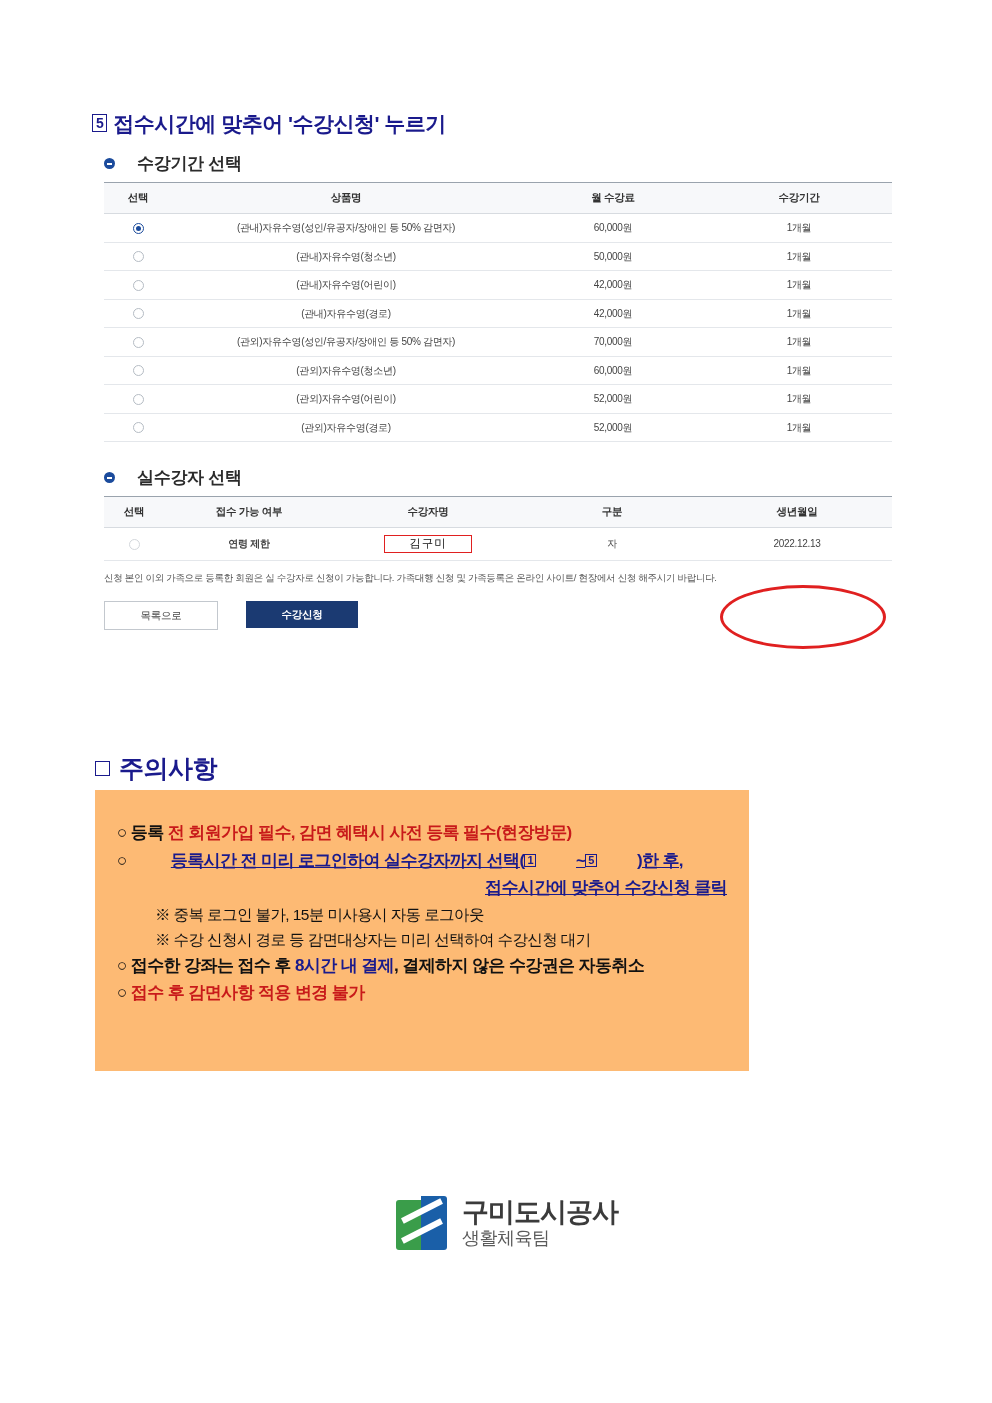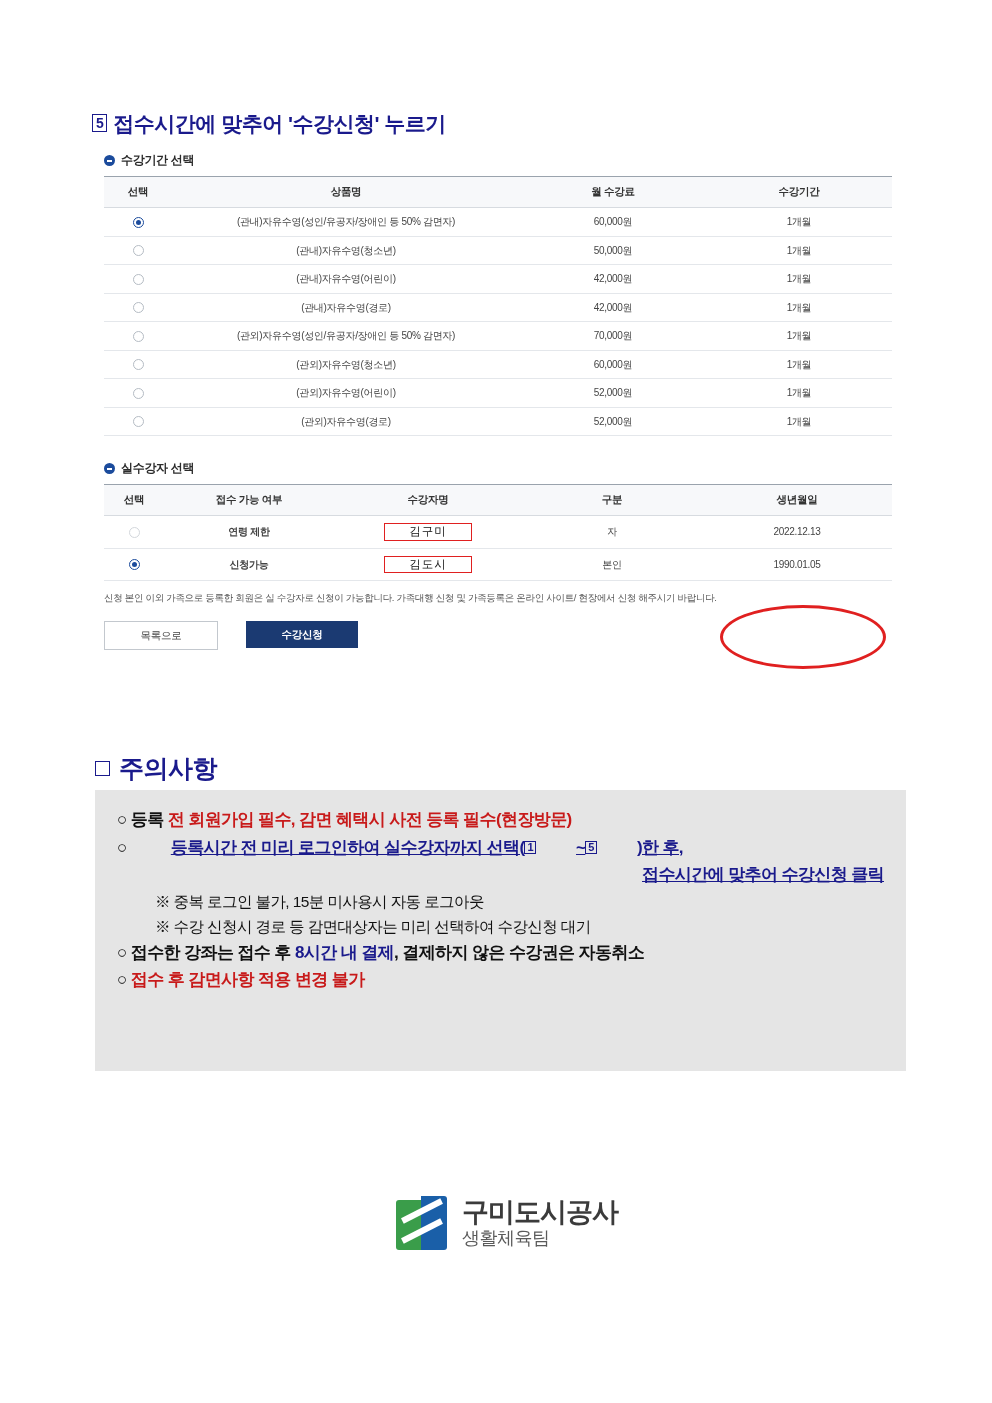--- a/index.html
+++ b/index.html
@@ -46,22 +46,22 @@
     width: 788px;
     height: 570px;
     background: #fff;
     font-size: 10px;
     color: #333;
   }
 
   .sect-title {
     display: flex;
     align-items: center;
-    gap: 6px;
-    font-size: 12px;
+    gap: 22px;
+    font-size: 17px;
     color: #2b2b2b;
     font-weight: bold;
     margin-bottom: 7px;
     letter-spacing: -0.3px;
   }
   .sect-title .bullet {
     width: 11px;
     height: 11px;
     border-radius: 50%;
     background: #1b4b9c;
@@ -209,25 +209,25 @@
     border: 1.6px solid #1a1a8c;
     margin-right: 9px;
     vertical-align: 1px;
   }
 
   
   .notice-box {
     position: absolute;
     left: 95px;
     top: 790px;
-    width: 811px;
+    width: 654px;
     height: 281px;
-    background: #e5e5e5;
+    background: #fdba74;
     box-sizing: border-box;
-    padding: 16px 22px;
+    padding: 29px 22px;
   }
   .nline {
     font-size: 17px;
     line-height: 1.62;
     letter-spacing: -0.6px;
     white-space: nowrap;
     font-weight: bold;
     color: #111;
   }
   .nline .mark { font-weight: bold; }
@@ -415,27 +415,20 @@
       </tr>
     </thead>
     <tbody>
       <tr>
         <td><span class="radio dim"></span></td>
         <td class="red-text">연령 제한</td>
         <td><span class="name-box">김구미</span></td>
         <td>자</td>
         <td>2022.12.13</td>
       </tr>
-      <tr>
-        <td><span class="radio on"></span></td>
-        <td class="red-text">신청가능</td>
-        <td><span class="name-box">김도시</span></td>
-        <td>본인</td>
-        <td>1990.01.05</td>
-      </tr>
     </tbody>
   </table>
 
   <div class="notice-small">신청 본인 이외 가족으로 등록한 회원은 실 수강자로 신청이 가능합니다. 가족대행 신청 및 가족등록은 온라인 사이트/ 현장에서 신청 해주시기 바랍니다.</div>
 
   <div class="btn-row">
     <div class="btn btn-list">목록으로</div>
     <div class="btn btn-apply">수강신청</div>
     <div class="ellipse"></div>
   </div>

